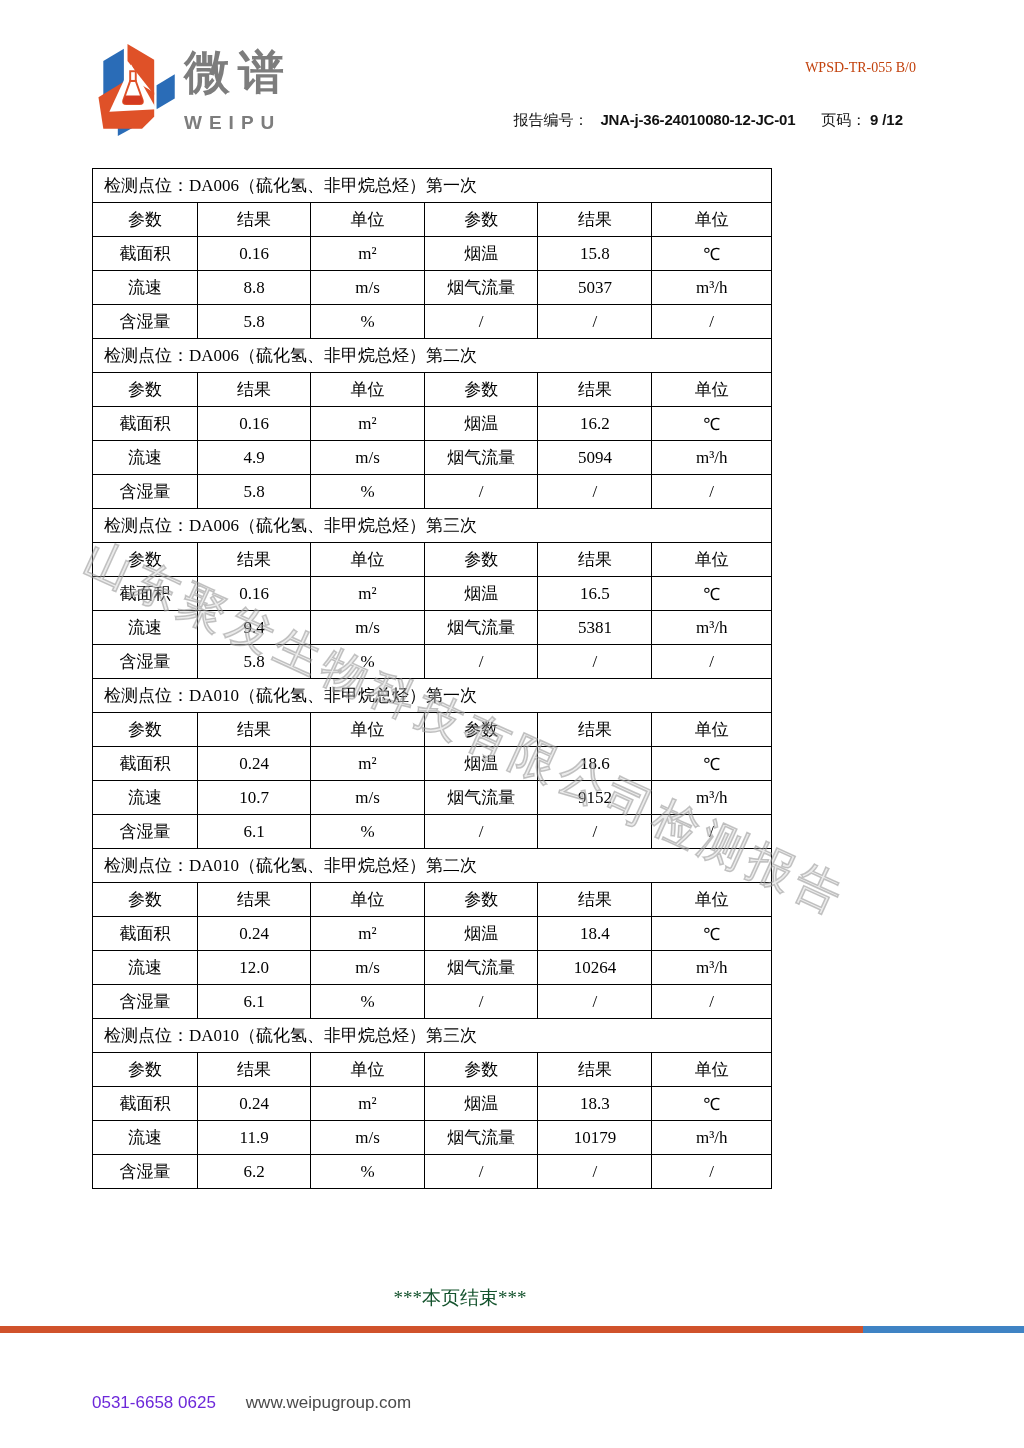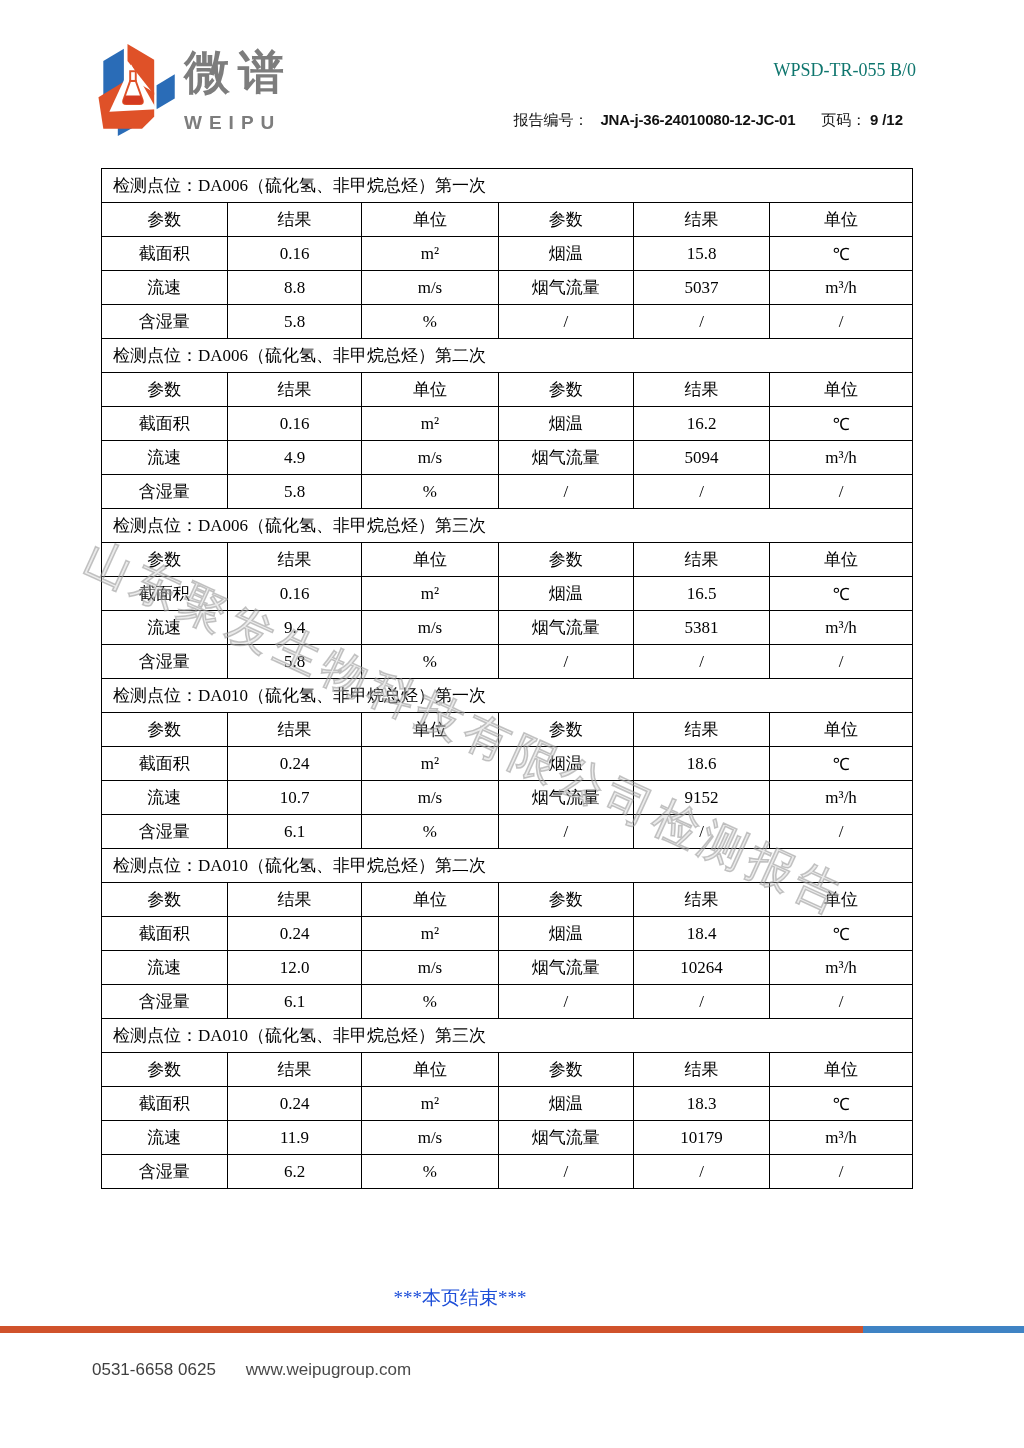--- a/index.html
+++ b/index.html
@@ -13,51 +13,51 @@
   .logo-icon { position:absolute; left:95px; top:44px; width:82px; height:92px; }
   .logo-text { position:absolute; left:184px; top:46px; width:140px; }
   .brand-cn {
     font-family:"Liberation Sans", sans-serif; font-weight:bold;
     font-size:46px; line-height:52px; letter-spacing:8px; color:#7d7d7d;
   }
   .brand-en {
     font-family:"Liberation Sans", sans-serif; font-weight:bold;
     font-size:19px; letter-spacing:7px; color:#7d7d7d; margin-top:14px;
   }
-  .doc-code { position:absolute; top:60px; right:108px; font-size:18px; color:#0f766e;text-align:right; }
+  .doc-code { position:absolute; top:60px; right:108px; font-size:14px; color:#c2410c;text-align:right; }
   .report-line { position:absolute; top:111px; right:121px; font-size:15px; color:#111; white-space:nowrap; }
   .report-line .num {
     font-family:"Liberation Sans", sans-serif; font-weight:bold; letter-spacing:-0.2px;margin-left:12px;
   }
   .report-line .gap { display:inline-block; width:26px; }
   .report-line .pgnum { font-family:"Liberation Sans", sans-serif; font-weight:bold; }
 
   
   .watermark {
     position:absolute; left:100px; top:528px; white-space:nowrap;
     transform:rotate(24.5deg); transform-origin:0 0;
     font-family:"Liberation Sans", sans-serif; font-size:46px; letter-spacing:6px;
     color:rgba(190,190,190,0.30); -webkit-text-stroke:1.5px rgba(150,150,150,0.55);
     pointer-events:none; z-index:5;
   }
 
   
   .report-table {
-    position:absolute; left:101px; top:168px; width:812px;
+    position:absolute; left:92px; top:168px; width:680px;
     border-collapse:collapse; table-layout:fixed;
     font-size:17px; z-index:1;
   }
   .report-table td {
     border:1px solid #000; height:34px; text-align:center;
     vertical-align:middle; padding:0; overflow:hidden;
   }
   .report-table td.section-title { text-align:left; padding-left:11px; }
 
   
-  .end-text { position:absolute; top:1285px; left:0; width:920px; text-align:center; font-size:19px; color:#1d4ed8; }
+  .end-text { position:absolute; top:1285px; left:0; width:920px; text-align:center; font-size:19px; color:#14532d; }
   .footer-bar { position:absolute; left:0; top:1326px; width:1024px; height:7px; }
   .footer-bar .seg-orange { position:absolute; left:0; top:0; width:863px; height:7px; }
   .footer-bar .seg-blue { position:absolute; left:863px; top:0; width:161px; height:7px; }
   .footer-info {
     position:absolute; left:92px; top:1360px; display:flex; gap:30px; align-items:baseline;
     font-family:"Liberation Sans", sans-serif; font-size:17px; color:#4a4a4a; white-space:nowrap;
   }
 </style>
 </head>
 <body>
@@ -321,17 +321,17 @@
   </table>
 
   <div class="end-text">***本页结束***</div>
 
   <div class="footer-bar">
     <div class="seg-orange" style="background: rgb(208, 82, 43);"></div>
     <div class="seg-blue" style="background: rgb(63, 131, 196);"></div>
   </div>
 
   <div class="footer-info">
-    <span id="phone-span" style="color: #404040;">0531-6658 0625</span>
+    <span id="phone-span" style="color: #6d28d9; margin-top: 33px;">0531-6658 0625</span>
     <span>www.weipugroup.com</span>
   </div>
 
 </div>
 
 </body></html>

